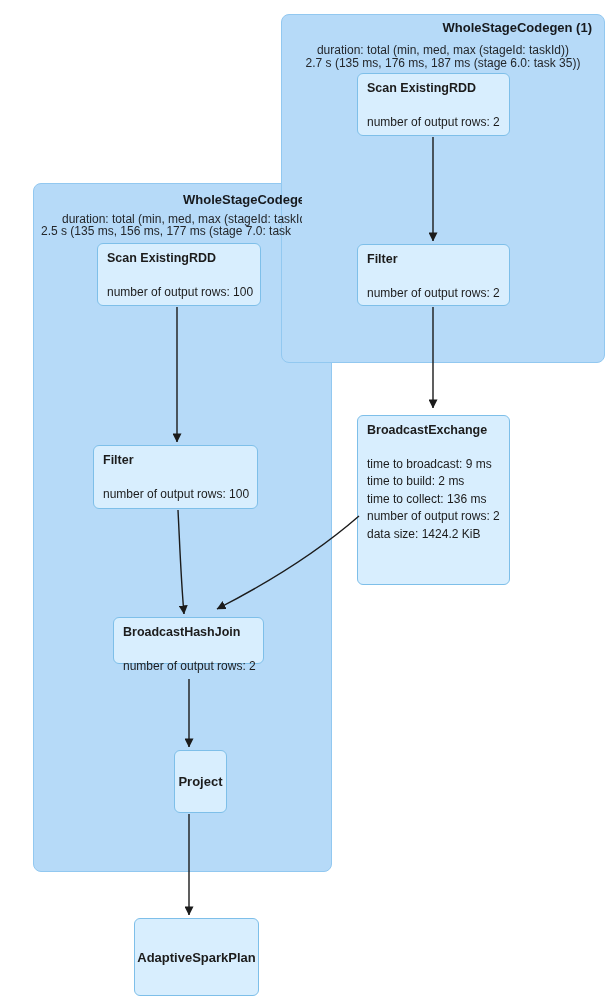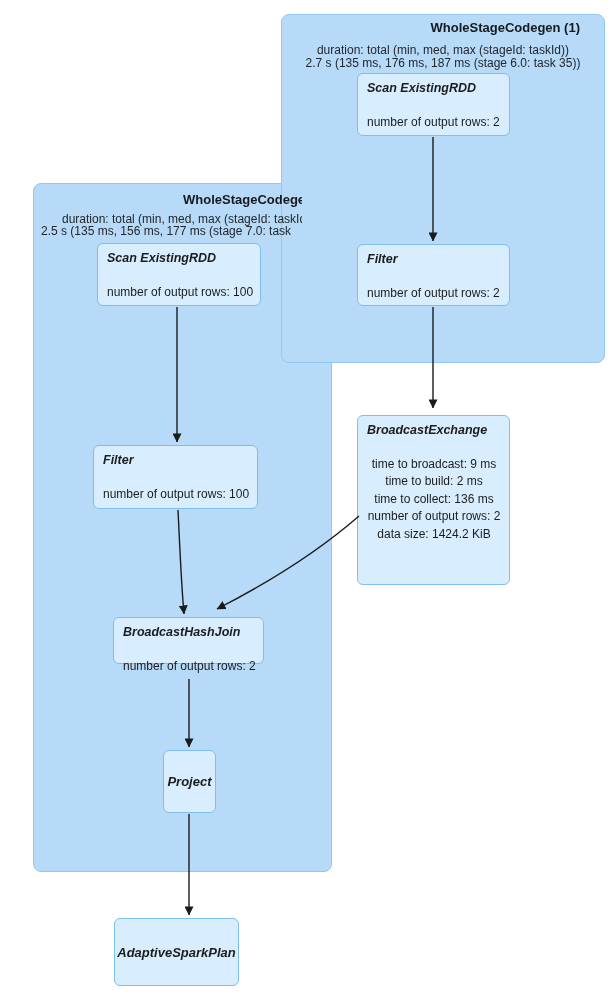--- a/index.html
+++ b/index.html
@@ -17,40 +17,40 @@
   }
   .duration{
     position:absolute;font-size:12px;line-height:12.5px;color:#24272b;white-space:nowrap;z-index:3;
   }
   .duration.centered{text-align:center;}
   .clip{overflow:hidden;}
   .node{
     position:absolute;background:#D8EEFE;border:1.4px solid #7EBFE9;border-radius:6px;
     box-sizing:border-box;font-size:12px;z-index:4;
   }
-  .node .title{font-weight:bold;font-size:12.5px;line-height:13px;margin:8px 8px 0 9px;white-space:nowrap;font-style:italic;}
+  .node .title{font-weight:bold;font-size:12.5px;line-height:13px;margin:8px 8px 0 9px;white-space:nowrap;}
   .node .metrics{margin:19px 8px 0 9px;line-height:17.4px;white-space:nowrap;}
-  .node.tall .metrics{text-align:center;}
+  .node.tall .metrics{}
   .node.centered{display:flex;align-items:center;justify-content:center;}
   .node.centered .title{margin:0;font-size:13px;}
   #edges{position:absolute;left:0;top:0;z-index:5;pointer-events:none;}
 </style>
 </head>
 <body>
 
 <div id="canvas">
 
   <div class="cluster" style="left:33px;top:183px;width:299px;height:689px;z-index:1;"></div>
   <div class="cluster" style="left:281px;top:14px;width:324px;height:349px;z-index:2;"></div>
 
   <div class="cluster-label clip" style="left:183px;top:193px;width:119px;">WholeStageCodegen (2)</div>
   <div class="duration clip" style="left:62px;top:213px;width:240px;">duration: total (min, med, max (stageId: taskId))</div>
   <div class="duration clip" style="left:41px;top:225px;width:261px;">2.5 s (135 ms, 156 ms, 177 ms (stage 7.0: task</div>
 
-  <div class="cluster-label" style="right:34px;top:21px;">WholeStageCodegen (1)</div>
+  <div class="cluster-label" style="right:22px;top:21px;">WholeStageCodegen (1)</div>
   <div class="duration centered" style="left:281px;top:44px;width:324px;">
     <div>duration: total (min, med, max (stageId: taskId))</div>
     <div>2.7 s (135 ms, 176 ms, 187 ms (stage 6.0: task 35))</div>
   </div>
 
   <div class="node" style="left:357px;top:73px;width:153px;height:63px;">
     <div class="title">Scan ExistingRDD</div>
     <div class="metrics">number of output rows: 2</div>
   </div>
   <div class="node" style="left:357px;top:244px;width:153px;height:62px;">
@@ -63,35 +63,35 @@
     <div class="metrics">number of output rows: 100</div>
   </div>
   <div class="node" style="left:93px;top:445px;width:165px;height:64px;">
     <div class="title">Filter</div>
     <div class="metrics">number of output rows: 100</div>
   </div>
   <div class="node" style="left:113px;top:617px;width:151px;height:47px;">
     <div class="title">BroadcastHashJoin</div>
     <div class="metrics">number of output rows: 2</div>
   </div>
-  <div class="node centered" style="left:163px;top:750px;width:53px;height:63px;">
+  <div class="node centered" style="left:174px;top:750px;width:53px;height:63px;">
     <div class="title">Project</div>
   </div>
 
   <div class="node tall" style="left:357px;top:415px;width:153px;height:170px;">
     <div class="title">BroadcastExchange</div>
     <div class="metrics">
       <div>time to broadcast: 9 ms</div>
       <div>time to build: 2 ms</div>
       <div>time to collect: 136 ms</div>
       <div>number of output rows: 2</div>
       <div>data size: 1424.2 KiB</div>
     </div>
   </div>
-  <div class="node centered" style="left:114px;top:918px;width:125px;height:68px;">
+  <div class="node centered" style="left:134px;top:918px;width:125px;height:78px;">
     <div class="title">AdaptiveSparkPlan</div>
   </div>
 
   <svg id="edges" width="614" height="997">
     <defs>
       <marker id="arrow" viewBox="0 0 10 10" refX="9.5" refY="5" markerUnits="userSpaceOnUse" markerWidth="9" markerHeight="9" orient="auto">
         <path d="M0,0 L10,5 L0,10 z" fill="#1b1b1b"></path>
       </marker>
     </defs>
     <g stroke="#1b1b1b" stroke-width="1.4" fill="none">

